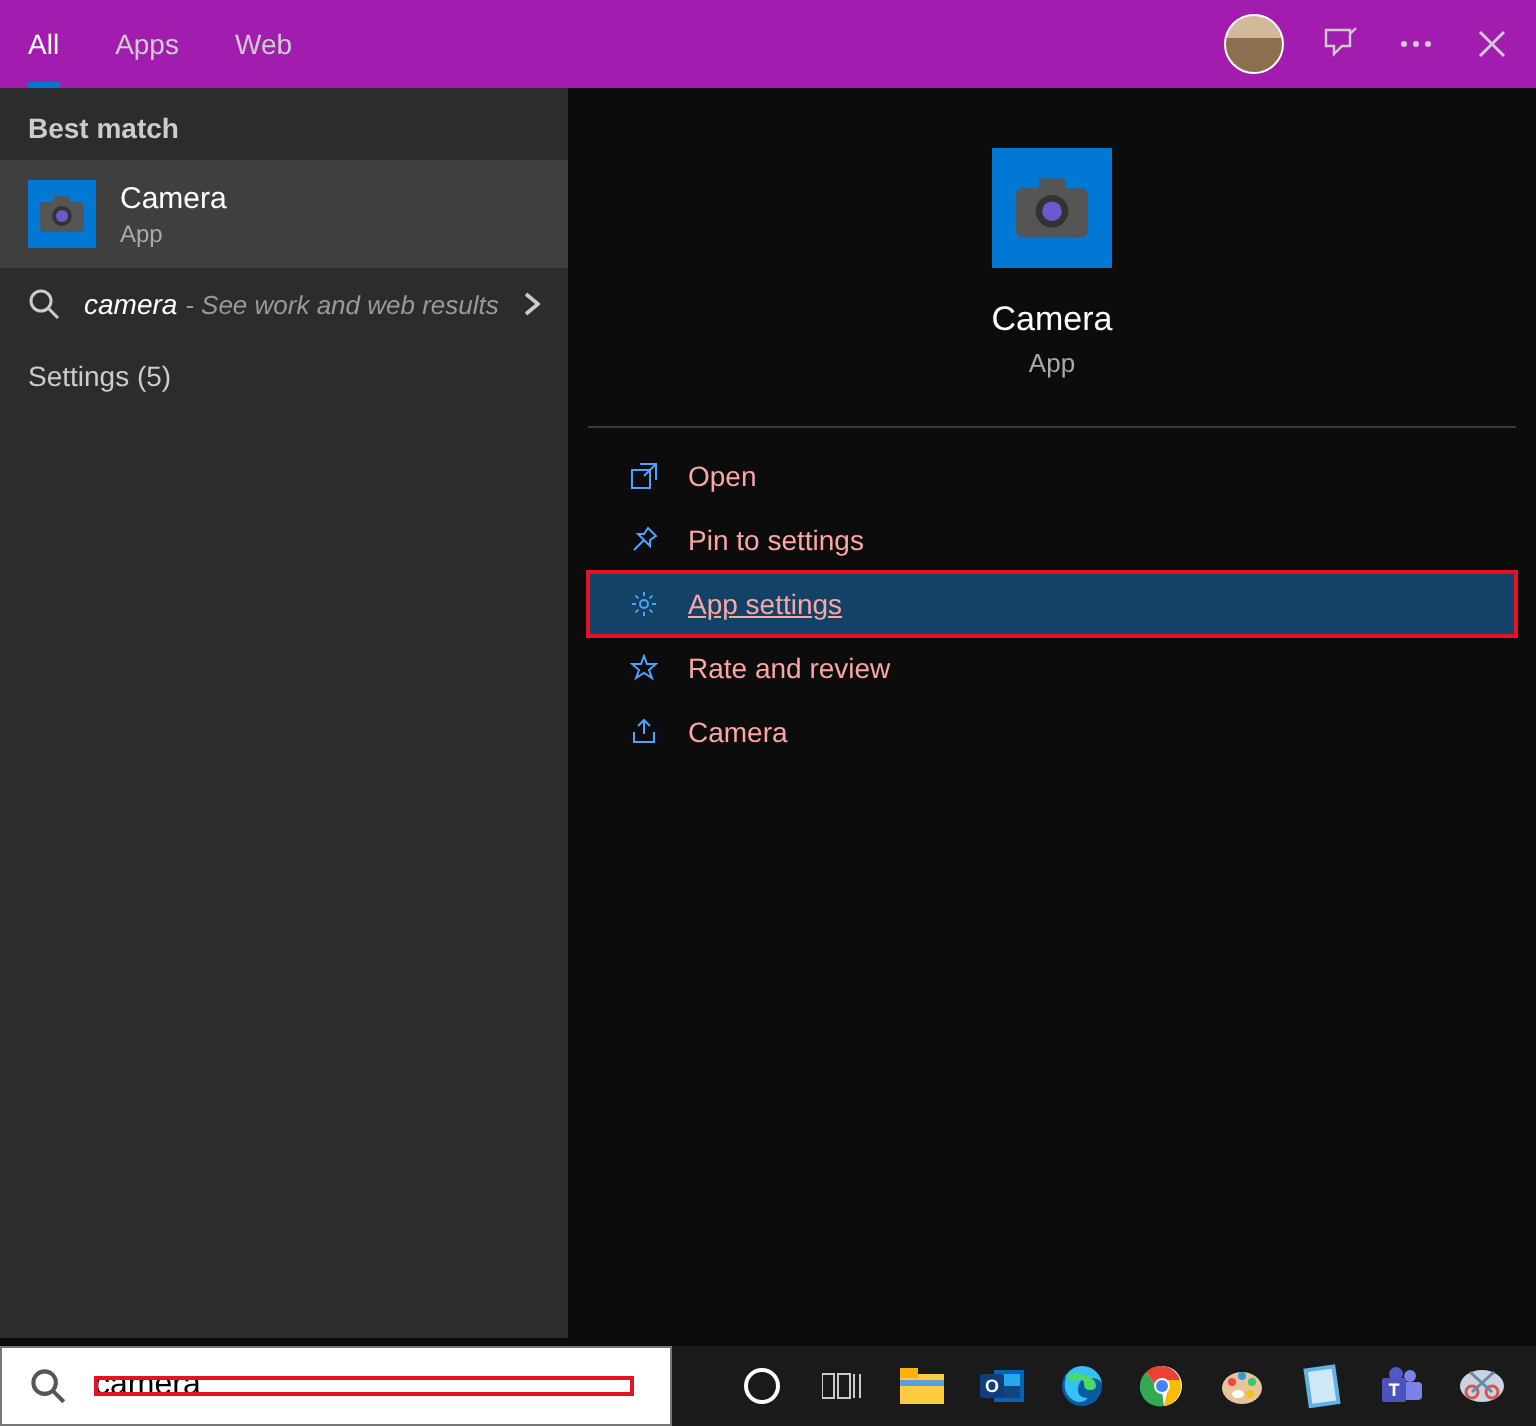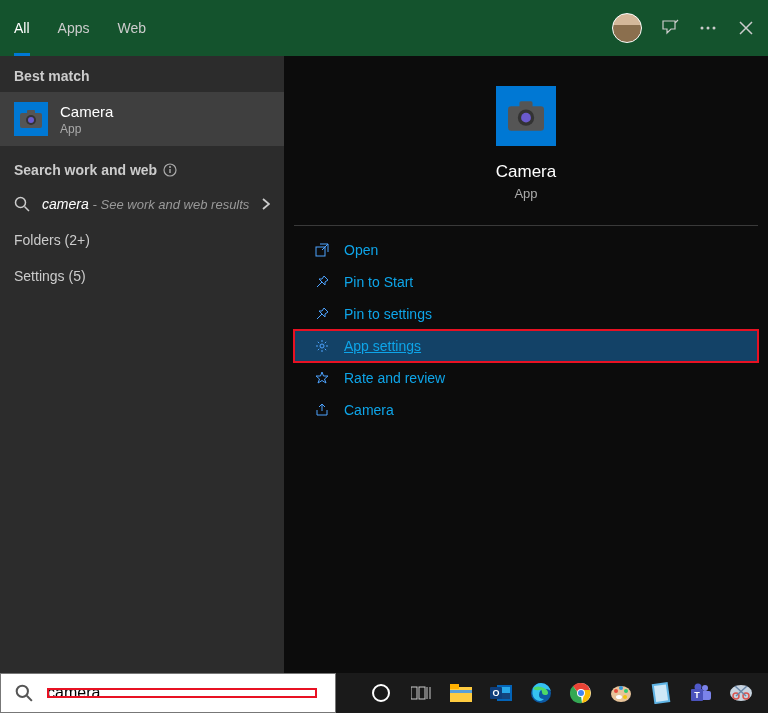--- a/index.html
+++ b/index.html
@@ -1,18 +1,18 @@
 <!DOCTYPE html>
 <html><head>
   <meta charset="utf-8">
   <style>
     * { margin: 0; padding: 0; box-sizing: border-box; font-family: 'Segoe UI', sans-serif; }
     body { width: 768px; height: 713px; background: #0c0c0c; overflow: hidden; position: relative; }
 
-    .top-bar { height: 56px; background: #14532d; display: flex; align-items: center; justify-content: space-between; padding: 0 12px 0 0; }
+    .top-bar { height: 44px; background: #a21caf; display: flex; align-items: center; justify-content: space-between; padding: 0 12px 0 0; }
     .tabs { display: flex; height: 100%; }
     .tab { display: flex; align-items: center; padding: 0 14px; color: #ccc; font-size: 14px; cursor: pointer; position: relative; }
     .tab.active { color: #fff; }
     .tab.active::after { content: ''; position: absolute; bottom: 0; left: 14px; right: 14px; height: 3px; background: #0078d4; }
     .tab-more svg { margin-left: 4px; }
     .top-right { display: flex; align-items: center; gap: 18px; }
     .avatar { width: 30px; height: 30px; border-radius: 50%; background: linear-gradient(#d4b89a 40%, #8b6f4e 40%); border: 1px solid #fff; }
     .icon-btn { width: 20px; height: 20px; color: #ccc; cursor: pointer; display: flex; align-items: center; justify-content: center; }
 
     .main { display: flex; height: 625px; }
@@ -33,21 +33,21 @@
     .other-section { padding: 10px 14px; color: #ccc; font-size: 14px; cursor: pointer; }
 
     .right-panel { flex: 1; background: #0c0c0c; padding: 0 10px; display: flex; flex-direction: column; }
     .preview-header { display: flex; flex-direction: column; align-items: center; padding: 30px 0 14px; }
     .preview-icon { width: 60px; height: 60px; background: #0078d4; display: flex; align-items: center; justify-content: center; }
     .preview-title { color: #fff; font-size: 17px; margin-top: 16px; }
     .preview-subtitle { color: #aaa; font-size: 13px; margin-top: 4px; }
     .divider { height: 1px; background: #3a3a3a; margin: 10px 0 8px; }
 
     .action-list { }
-    .action-item { display: flex; align-items: flex-end; padding: 8px 20px; color: #0ea5e9; font-size: 14px; cursor: pointer; gap: 14px; }
+    .action-item { display: flex; align-items: flex-end; padding: 8px 20px; color: #fca5a5; font-size: 14px; cursor: pointer; gap: 14px; }
     .action-item.selected { background: #134267; outline: 2px solid #e81123; outline-offset: -1px; text-decoration: underline; }
     .action-icon { width: 16px; height: 16px; color: #4da3ff; display: flex; align-items: center; justify-content: center; }
 
     .bottom { position: absolute; bottom: 0; left: 0; width: 768px; height: 40px; display: flex; background: #1a1a1a; }
     .search-box { width: 336px; height: 40px; background: #fff; display: flex; align-items: center; padding: 0 14px; gap: 10px; border: 1px solid #777; }
     .search-box input { border: none; outline: none; font-size: 16px; width: 100%; background: transparent; }
     .search-highlight { outline: 2px solid #e81123; outline-offset: -6px; padding: 0 4px; flex: 1; display: flex; align-items: center; }
     .taskbar { flex: 1; display: flex; align-items: center; justify-content: flex-end; gap: 14px; padding: 0 14px 0 18px; }
     .taskbar-icon { width: 26px; height: 26px; display: flex; align-items: center; justify-content: center; cursor: pointer; }
     .cortana-circle { width: 18px; height: 18px; border: 2px solid #fff; border-radius: 50%; }
@@ -96,42 +96,33 @@
             <circle cx="11" cy="10" r="5" fill="#333"></circle>
             <circle cx="11" cy="10" r="3" fill="#6a5acd"></circle>
           </svg>
       </div>
       <div class="bm-text">
         <div class="title">Camera</div>
         <div class="subtitle">App</div>
       </div>
     </div>
 
-    <div class="section-header-row">
-      <span>Search work and web</span>
-      <svg width="14" height="14" viewBox="0 0 14 14">
-          <circle cx="7" cy="7" r="6" stroke="#aaa" stroke-width="1.2" fill="none"></circle>
-          <circle cx="7" cy="4" r="1" fill="#aaa"></circle>
-          <rect x="6.3" y="6" width="1.4" height="4" fill="#aaa"></rect>
-        </svg>
-    </div>
     <div class="search-row">
       <div class="search-row-left">
         <svg width="16" height="16" viewBox="0 0 16 16">
             <circle cx="6.5" cy="6.5" r="5" stroke="#ccc" stroke-width="1.5" fill="none"></circle>
             <line x1="10.5" y1="10.5" x2="15" y2="15" stroke="#ccc" stroke-width="1.5"></line>
           </svg>
         <span><span class="query">camera</span> <span class="hint">- See work and web results</span></span>
       </div>
       <svg width="8" height="12" viewBox="0 0 8 12">
           <path d="M1 1 L7 6 L1 11" stroke="#ccc" stroke-width="1.8" fill="none"></path>
         </svg>
     </div>
 
-    <div class="other-section">Folders (2+)</div>
     <div class="other-section">Settings (5)</div>
   </div>
 
   <div class="right-panel">
     <div class="preview-header">
       <div class="preview-icon">
         <svg width="36" height="30" viewBox="0 0 22 18">
             <rect x="0" y="3" width="22" height="15" rx="2" fill="#555"></rect>
             <rect x="7" y="0" width="8" height="4" rx="1" fill="#555"></rect>
             <circle cx="11" cy="10" r="5" fill="#333"></circle>
@@ -151,28 +142,20 @@
             </svg>
           </span>
         <span>Open</span>
       </div>
       <div class="action-item">
         <span class="action-icon">
             <svg width="14" height="14" viewBox="0 0 14 14">
               <path d="M9 1 L13 5 L10 7 L10 10 L7 7 L2 12 L7 7 L4 4 L7 4 Z" stroke="#4da3ff" stroke-width="1" fill="none"></path>
             </svg>
           </span>
-        <span>Pin to Start</span>
-      </div>
-      <div class="action-item">
-        <span class="action-icon">
-            <svg width="14" height="14" viewBox="0 0 14 14">
-              <path d="M9 1 L13 5 L10 7 L10 10 L7 7 L2 12 L7 7 L4 4 L7 4 Z" stroke="#4da3ff" stroke-width="1" fill="none"></path>
-            </svg>
-          </span>
         <span>Pin to settings</span>
       </div>
       <div class="action-item selected">
         <span class="action-icon">
             <svg width="14" height="14" viewBox="0 0 14 14">
               <circle cx="7" cy="7" r="2" stroke="#4da3ff" fill="none"></circle>
               <path d="M7 1 V3 M7 11 V13 M1 7 H3 M11 7 H13 M2.8 2.8 L4.2 4.2 M9.8 9.8 L11.2 11.2 M11.2 2.8 L9.8 4.2 M4.2 9.8 L2.8 11.2" stroke="#4da3ff"></path>
             </svg>
           </span>
         <span>App settings</span>

